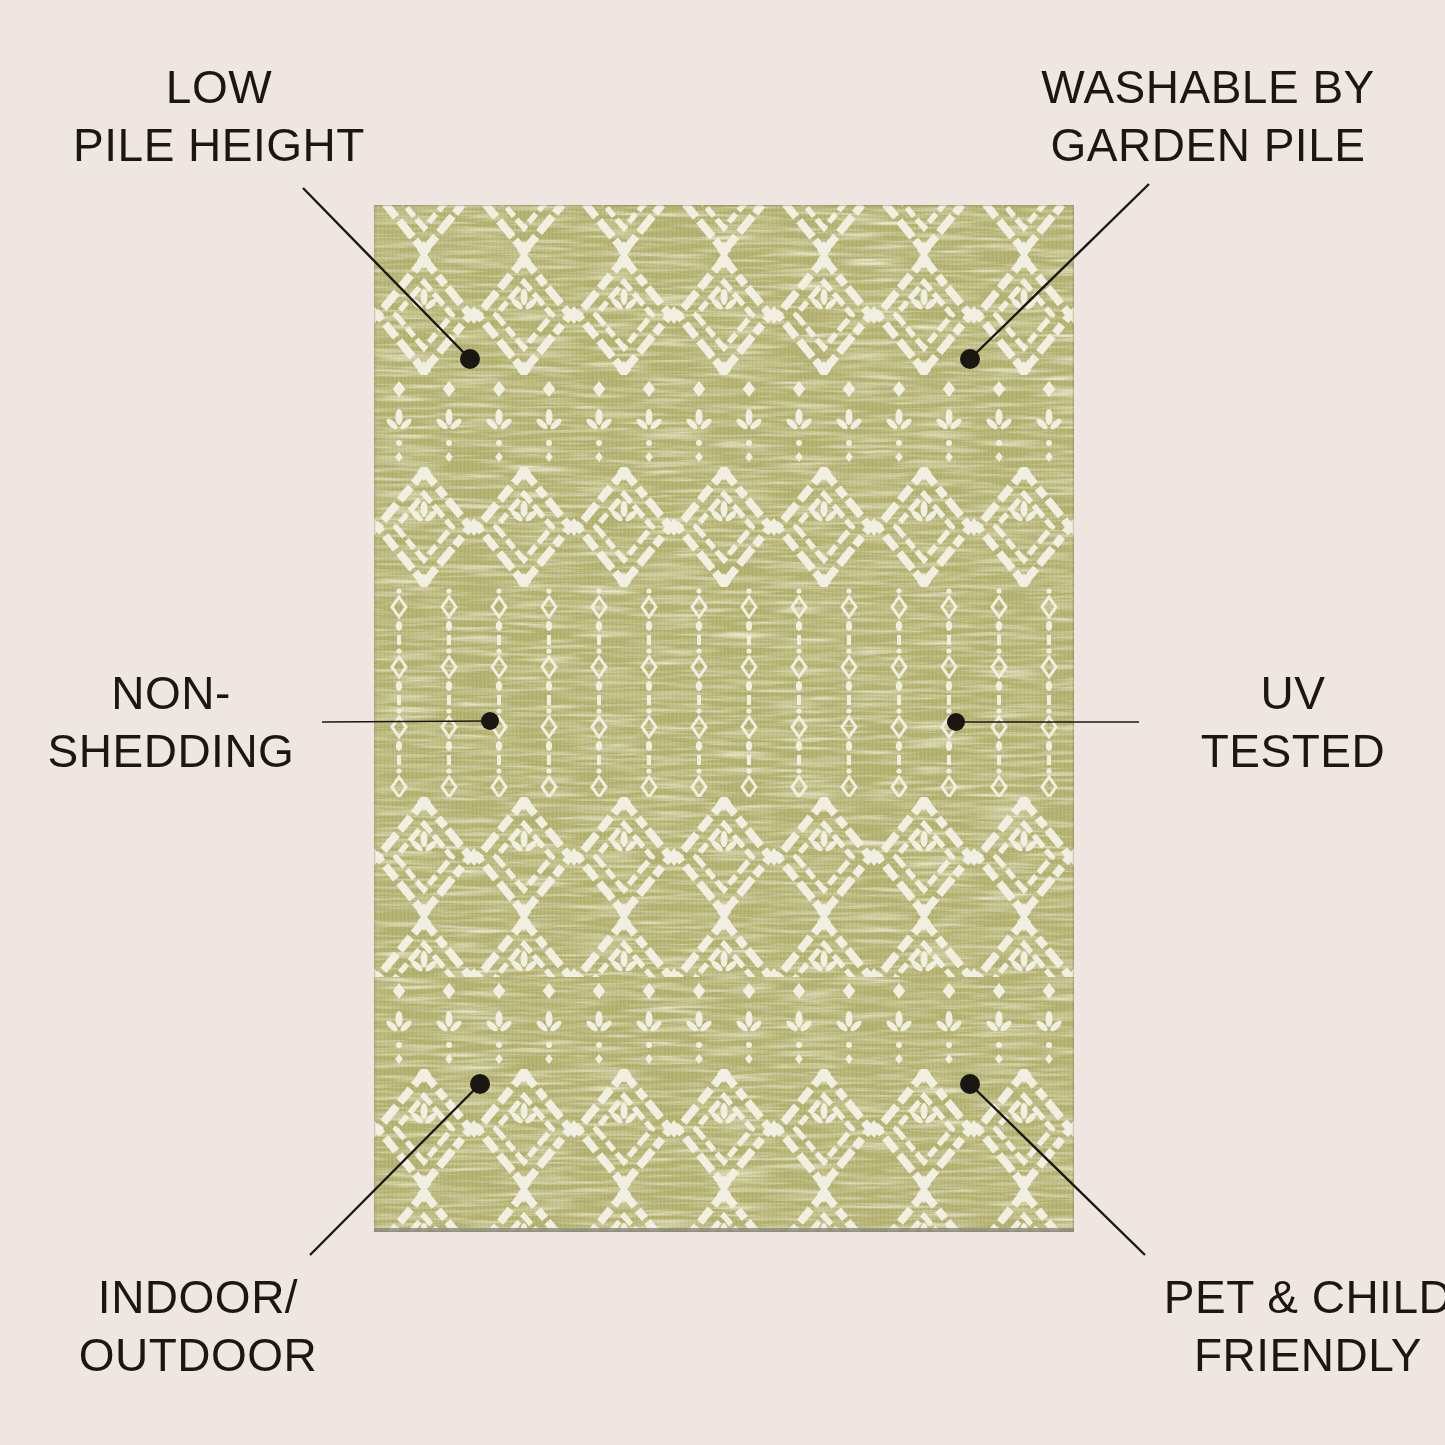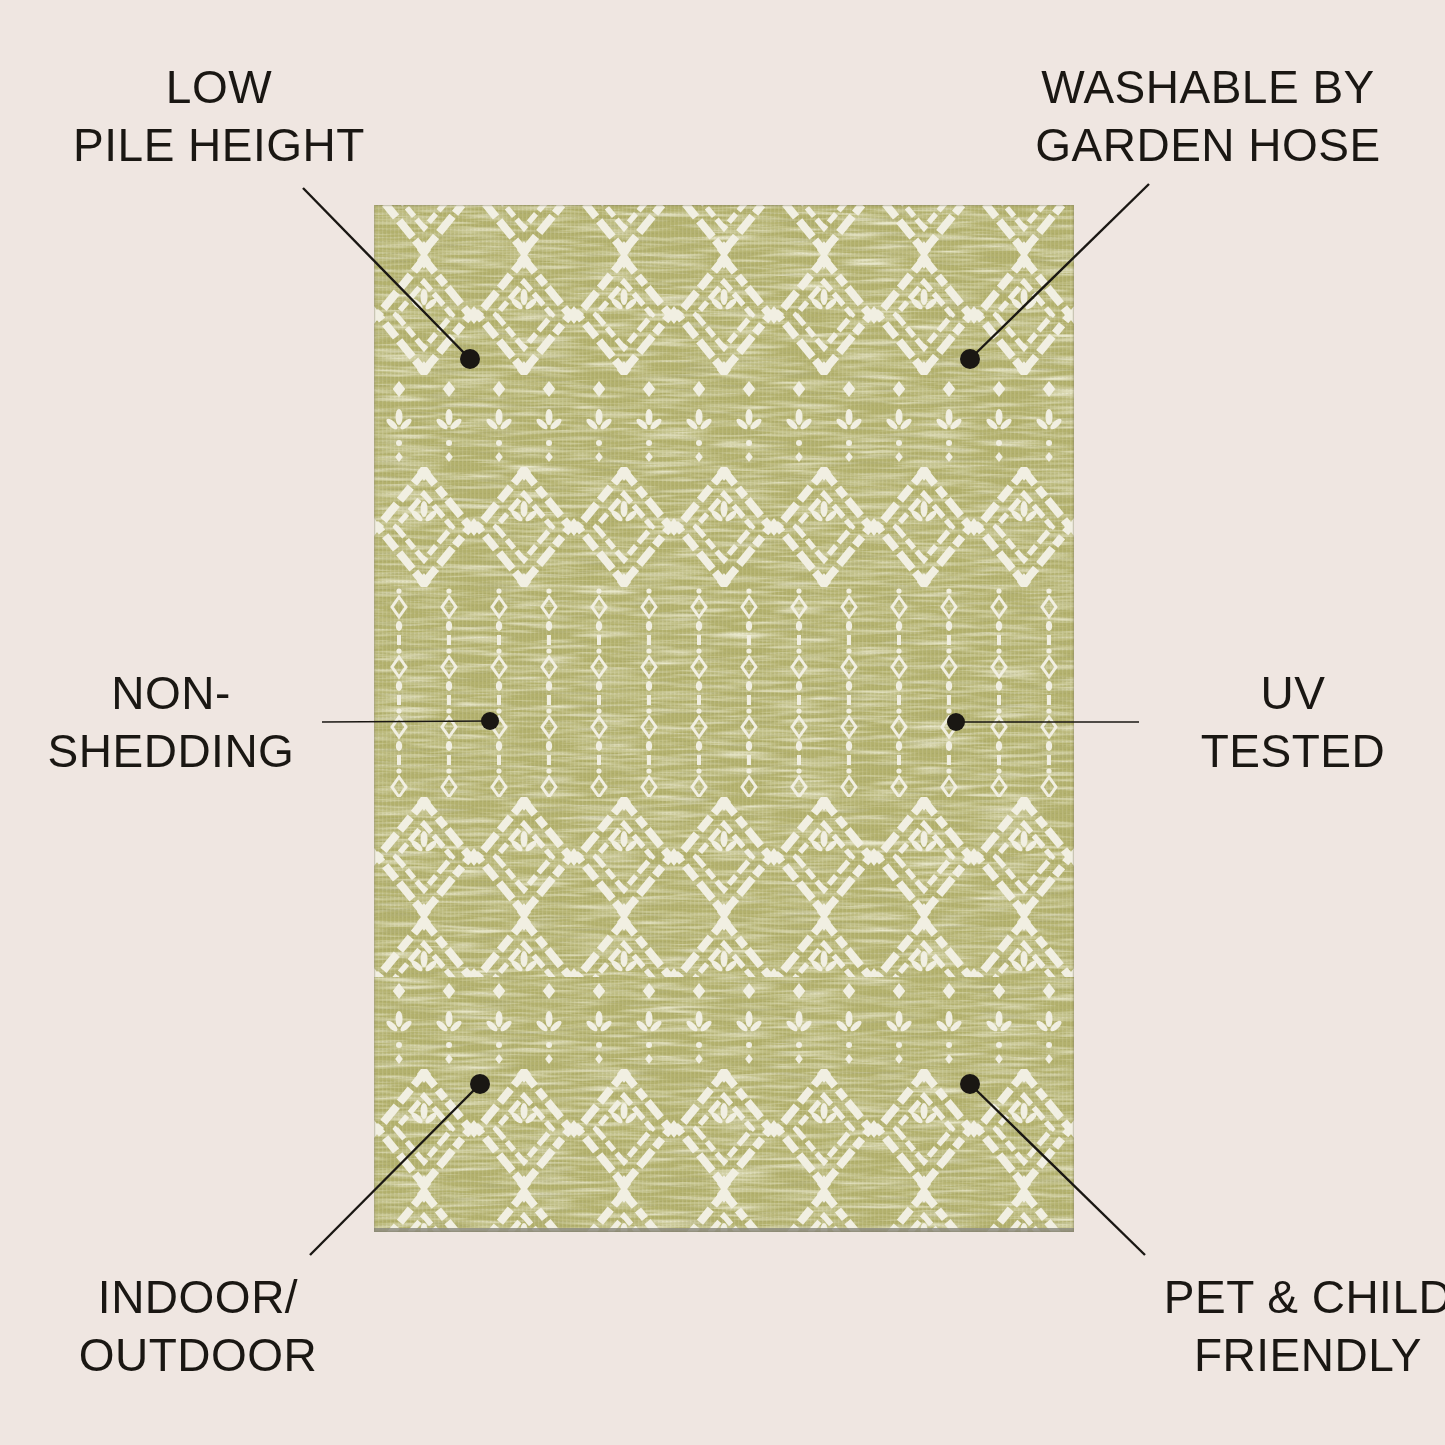--- a/index.html
+++ b/index.html
@@ -159,21 +159,21 @@
       <circle cx="956" cy="722" r="9" fill="var(--ink)"></circle>
       <line x1="310" y1="1255" x2="480" y2="1084" stroke="var(--ink)" stroke-width="2.4"></line>
       <circle cx="480" cy="1084" r="10" fill="var(--ink)"></circle>
       <line x1="1145" y1="1255" x2="970" y2="1084" stroke="var(--ink)" stroke-width="2.4"></line>
       <circle cx="970" cy="1084" r="10" fill="var(--ink)"></circle>
     </svg>
 
   <div class="callout-label c-tl">LOW
 PILE HEIGHT</div>
   <div class="callout-label c-tr">WASHABLE BY
-GARDEN HOSE</div>
+GARDEN PILE</div>
   <div class="callout-label c-ml">NON-
 SHEDDING</div>
   <div class="callout-label c-mr">UV
 TESTED</div>
   <div class="callout-label c-bl">INDOOR/
 OUTDOOR</div>
   <div class="callout-label c-br">PET &amp; CHILD
 FRIENDLY</div>
 
 </div>

